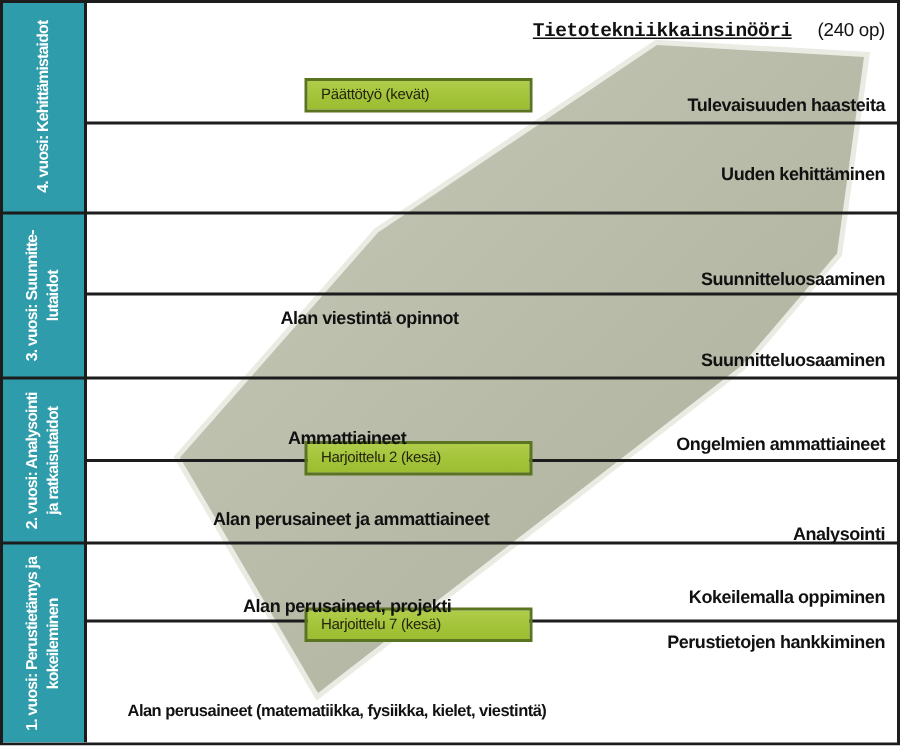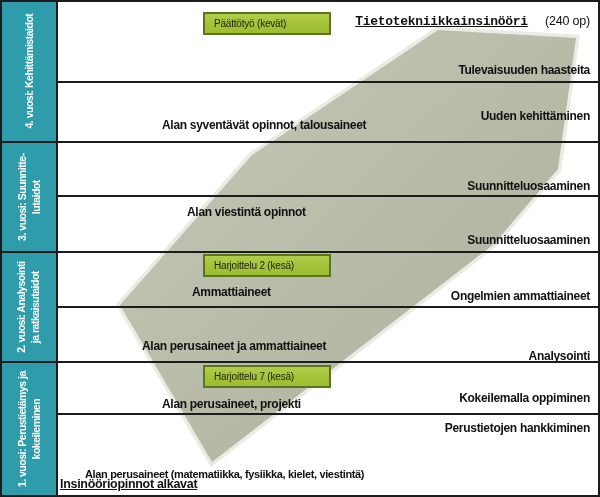--- a/index.html
+++ b/index.html
@@ -43,30 +43,31 @@
     color:#ffffff;
     font-weight:bold;
     font-size:10.5px;
     letter-spacing:-0.5px;
     line-height:1.35;
     text-align:center;
   }
   .year-label span { display:block; white-space:nowrap; }
   
   .milestone {
-    position:absolute; left:201px; width:128px; height:23px;
+    position:absolute; left:201px; width:152px; height:23px;
     background:linear-gradient(180deg,#b0cd4a 0%, #a2c238 60%, #9cbc31 100%);
     border:2px solid #5a7420;
     z-index:5;
     font-size:10px;
     color:#24240f;
     line-height:19px;
     padding-left:9px;
     white-space:nowrap;
     letter-spacing:-0.2px;
+    margin-top:40px;
   }
   
   .study-label {
     position:absolute; z-index:5;
     font-weight:bold; font-size:12px; letter-spacing:-0.3px;
     color:#111; white-space:nowrap;
   }
   .study-label.small { font-size:11px; letter-spacing:-0.35px;margin-top:36px; }
   .skill-label {
     position:absolute; right:8px; z-index:5;
@@ -139,35 +140,33 @@
     <div class="year-label">
       <span>1. vuosi: Perustietämys ja</span>
       <span>kokeileminen</span>
     </div>
   </div>
 
   <div class="milestone" style="top:10px">Päättötyö (kevät)</div>
   <div class="milestone" style="top:252px">Harjoittelu 2 (kesä)</div>
   <div class="milestone" style="top:363px">Harjoittelu 7 (kesä)</div>
 
-  <div class="study-label" style="left:160px; top:116px">Alan syventävät opinnot, talousaineet</div>
   <div class="study-label" style="left:185px; top:203px">Alan viestintä opinnot</div>
   <div class="study-label" style="left:190px; top:283px">Ammattiaineet</div>
   <div class="study-label" style="left:140px; top:337px">Alan perusaineet ja ammattiaineet</div>
   <div class="study-label" style="left:160px; top:395px">Alan perusaineet, projekti</div>
   <div class="study-label small" style="left:83px;  top:430px">Alan perusaineet (matematiikka, fysiikka, kielet, viestintä)</div>
 
   <div class="skill-label" style="top:61px">Tulevaisuuden haasteita</div>
   <div class="skill-label" style="top:107px">Uuden kehittäminen</div>
   <div class="skill-label" style="top:177px">Suunnitteluosaaminen</div>
   <div class="skill-label" style="top:231px">Suunnitteluosaaminen</div>
   <div class="skill-label" style="top:287px">Ongelmien ammattiaineet</div>
   <div class="skill-label" style="top:347px">Analysointi</div>
   <div class="skill-label" style="top:419px">Perustietojen hankkiminen</div>
   <div class="skill-label" style="top:389px">Kokeilemalla oppiminen</div>
 
   <div class="degree-title">
     <span class="main">Tietotekniikkainsinööri</span><span class="credits"> (240 op)</span>
   </div>
 
-  <div class="start-label">Insinööriopinnot alkavat</div>
 
 </div>
 
 </body></html>

